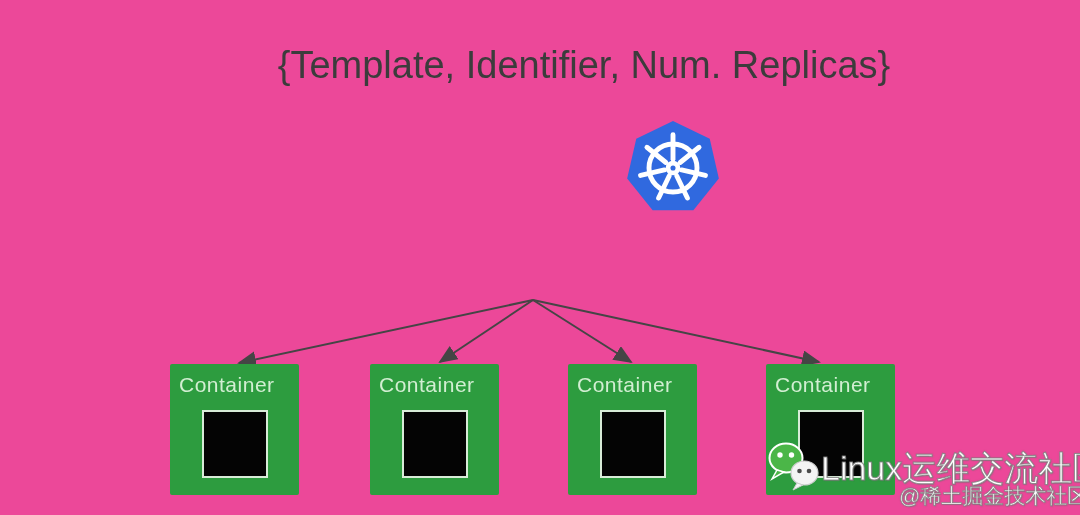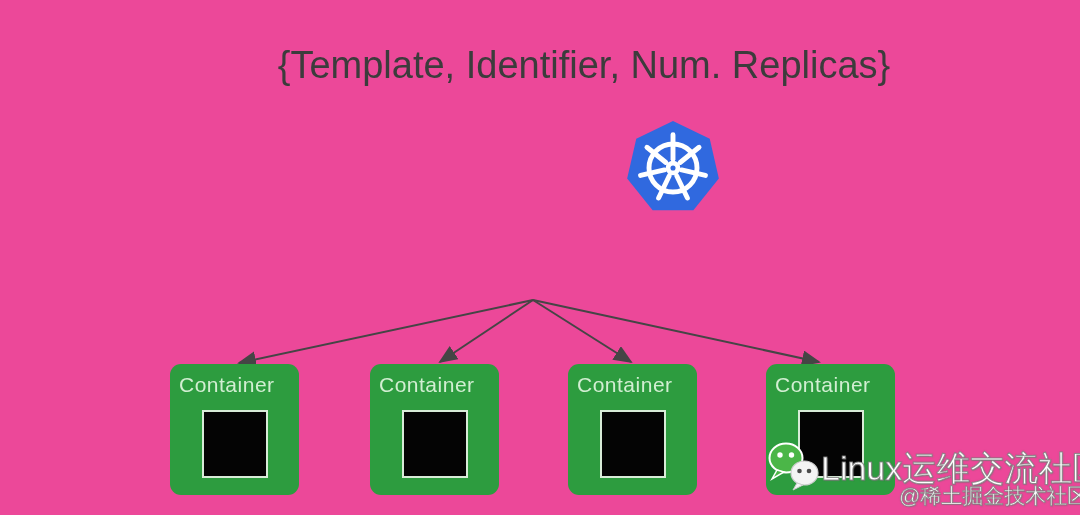--- a/index.html
+++ b/index.html
@@ -22,21 +22,21 @@
     color:#ffffff;font-size:33px;line-height:45px;text-align:center;
     width:230px;font-weight:400;
   }
   
   .k8s-logo{position:absolute;left:625px;top:120px;width:96px;height:96px;}
   
   .arrows{position:absolute;left:0;top:0;width:1080px;height:515px;pointer-events:none;}
   
   .container-box{
     position:absolute;top:364px;width:129px;height:131px;
-    background:#2d9c3f;border-radius:11px;
+    background:#2d9c3f;border-radius:2px;
   }
   .container-box.c1{left:170px;}
   .container-box.c2{left:370px;}
   .container-box.c3{left:568px;}
   .container-box.c4{left:766px;}
   .container-label{
     display:block;padding:9px 0 0 9px;font-size:21px;color:#d2eed2;
     letter-spacing:0.5px;font-weight:400;
   }
   .black-square{

